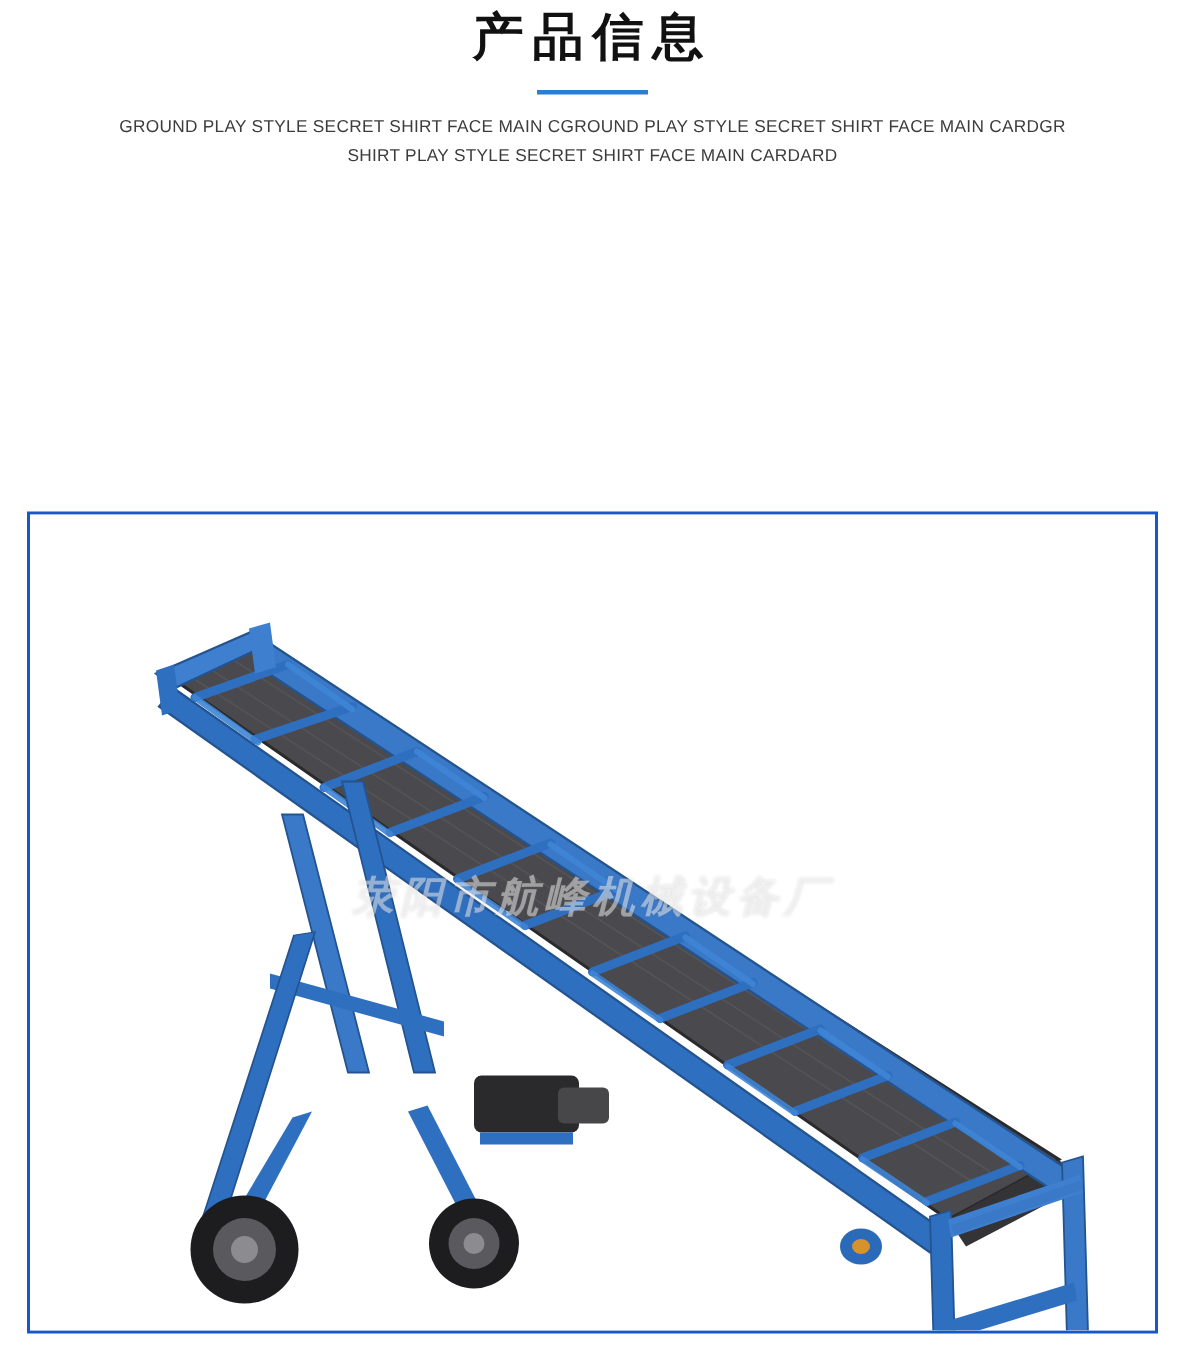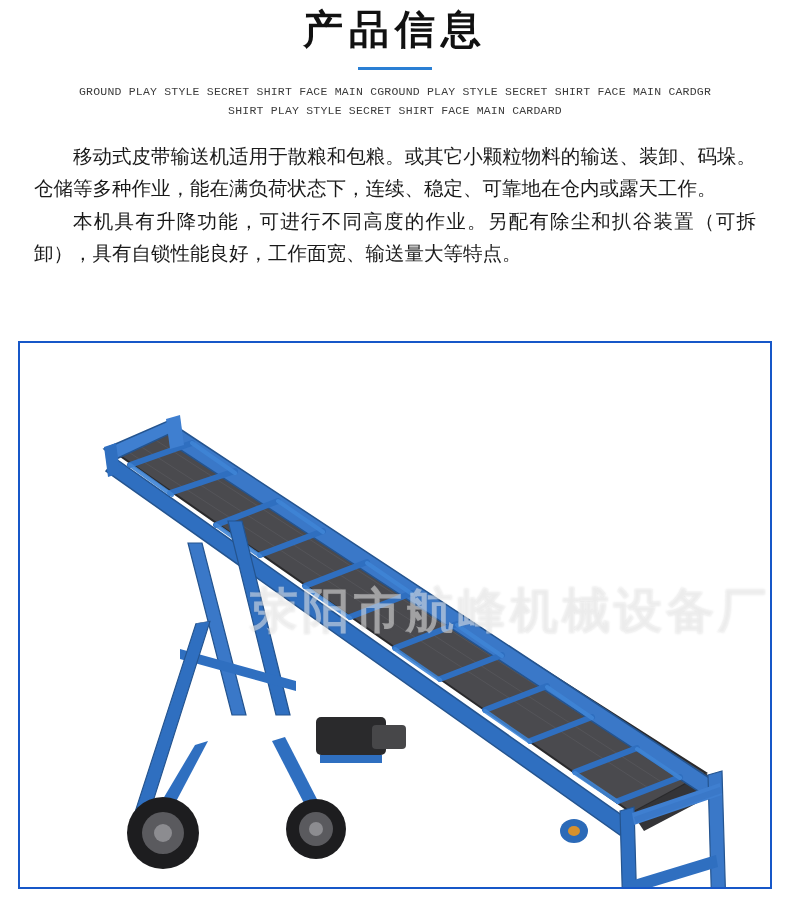--- a/index.html
+++ b/index.html
@@ -21,34 +21,34 @@
   }
 
   
   .header {
     padding-top: 6px;
     text-align: center;
   }
   .title {
     font-family: "DejaVu Sans", sans-serif;
     font-weight: bold;
-    font-size: 40px;
+    font-size: 34px;
     letter-spacing: 6px;
     color: #111111;
     line-height: 1.15;
     margin: 0;
   }
   .title-rule {
     width: 74px;
     height: 3px;
     background: #2a7fd4;
     margin: 15px auto 13px auto;
   }
   .subtitle {
-    font-family: Liberation Mono, monospace;
+    font-family: Liberation Sans, sans-serif;
     font-size: 11.5px;
     color: #3c3c3c;
     letter-spacing: 0.2px;
     line-height: 1.65;
     margin: 0;
   }
 
   
   .copy {
     margin: 20px 34px 0 34px;
@@ -79,29 +79,30 @@
     position: absolute;
     inset: 0;
     background: #ffffff;
   }
 
   .watermark {
     position: absolute;
     left: 0;
     right: 0;
     top: 236px;
-    text-align: right;
+    text-align: center;
     font-family: "DejaVu Sans", sans-serif;
-    font-size: 48px;
+    font-size: 28px;
     font-weight: bold;
     letter-spacing: 4px;
     color: rgba(255,255,255,0.45);
     text-shadow: 0 0 2px rgba(120,120,120,0.25);
     pointer-events: none;
     z-index: 5;
+    font-style: italic;
   }
 
   svg.machine {
     position: absolute;
     left: 0;
     top: 0;
     width: 750px;
     height: 544px;
   }
 </style>
@@ -110,24 +111,20 @@
 
 <div class="page">
 
   <div class="header">
     <h1 class="title">产品信息</h1>
     <div class="title-rule"></div>
     <p class="subtitle">GROUND PLAY STYLE SECRET SHIRT FACE MAIN CGROUND PLAY STYLE SECRET SHIRT FACE MAIN CARDGR</p>
     <p class="subtitle">SHIRT PLAY STYLE SECRET SHIRT FACE MAIN CARDARD</p>
   </div>
 
-  <div class="copy">
-    <p>移动式皮带输送机适用于散粮和包粮。或其它小颗粒物料的输送、装卸、码垛。仓储等多种作业，能在满负荷状态下，连续、稳定、可靠地在仓内或露天工作。</p>
-    <p>本机具有升降功能，可进行不同高度的作业。另配有除尘和扒谷装置（可拆卸），具有自锁性能良好，工作面宽、输送量大等特点。</p>
-  </div>
 
   <div class="figure">
     <div class="photo">
 
       <svg class="machine" viewBox="0 0 750 544">
 
         <polygon points="96,110 150,88 686,430 612,470" fill="#4a4a4e"></polygon>
         <polygon points="96,110 150,88 686,430 612,470" fill="none" stroke="#2a2a2c" stroke-width="2"></polygon>
 
         <g stroke="#5d5d62" stroke-width="1" opacity="0.55">

